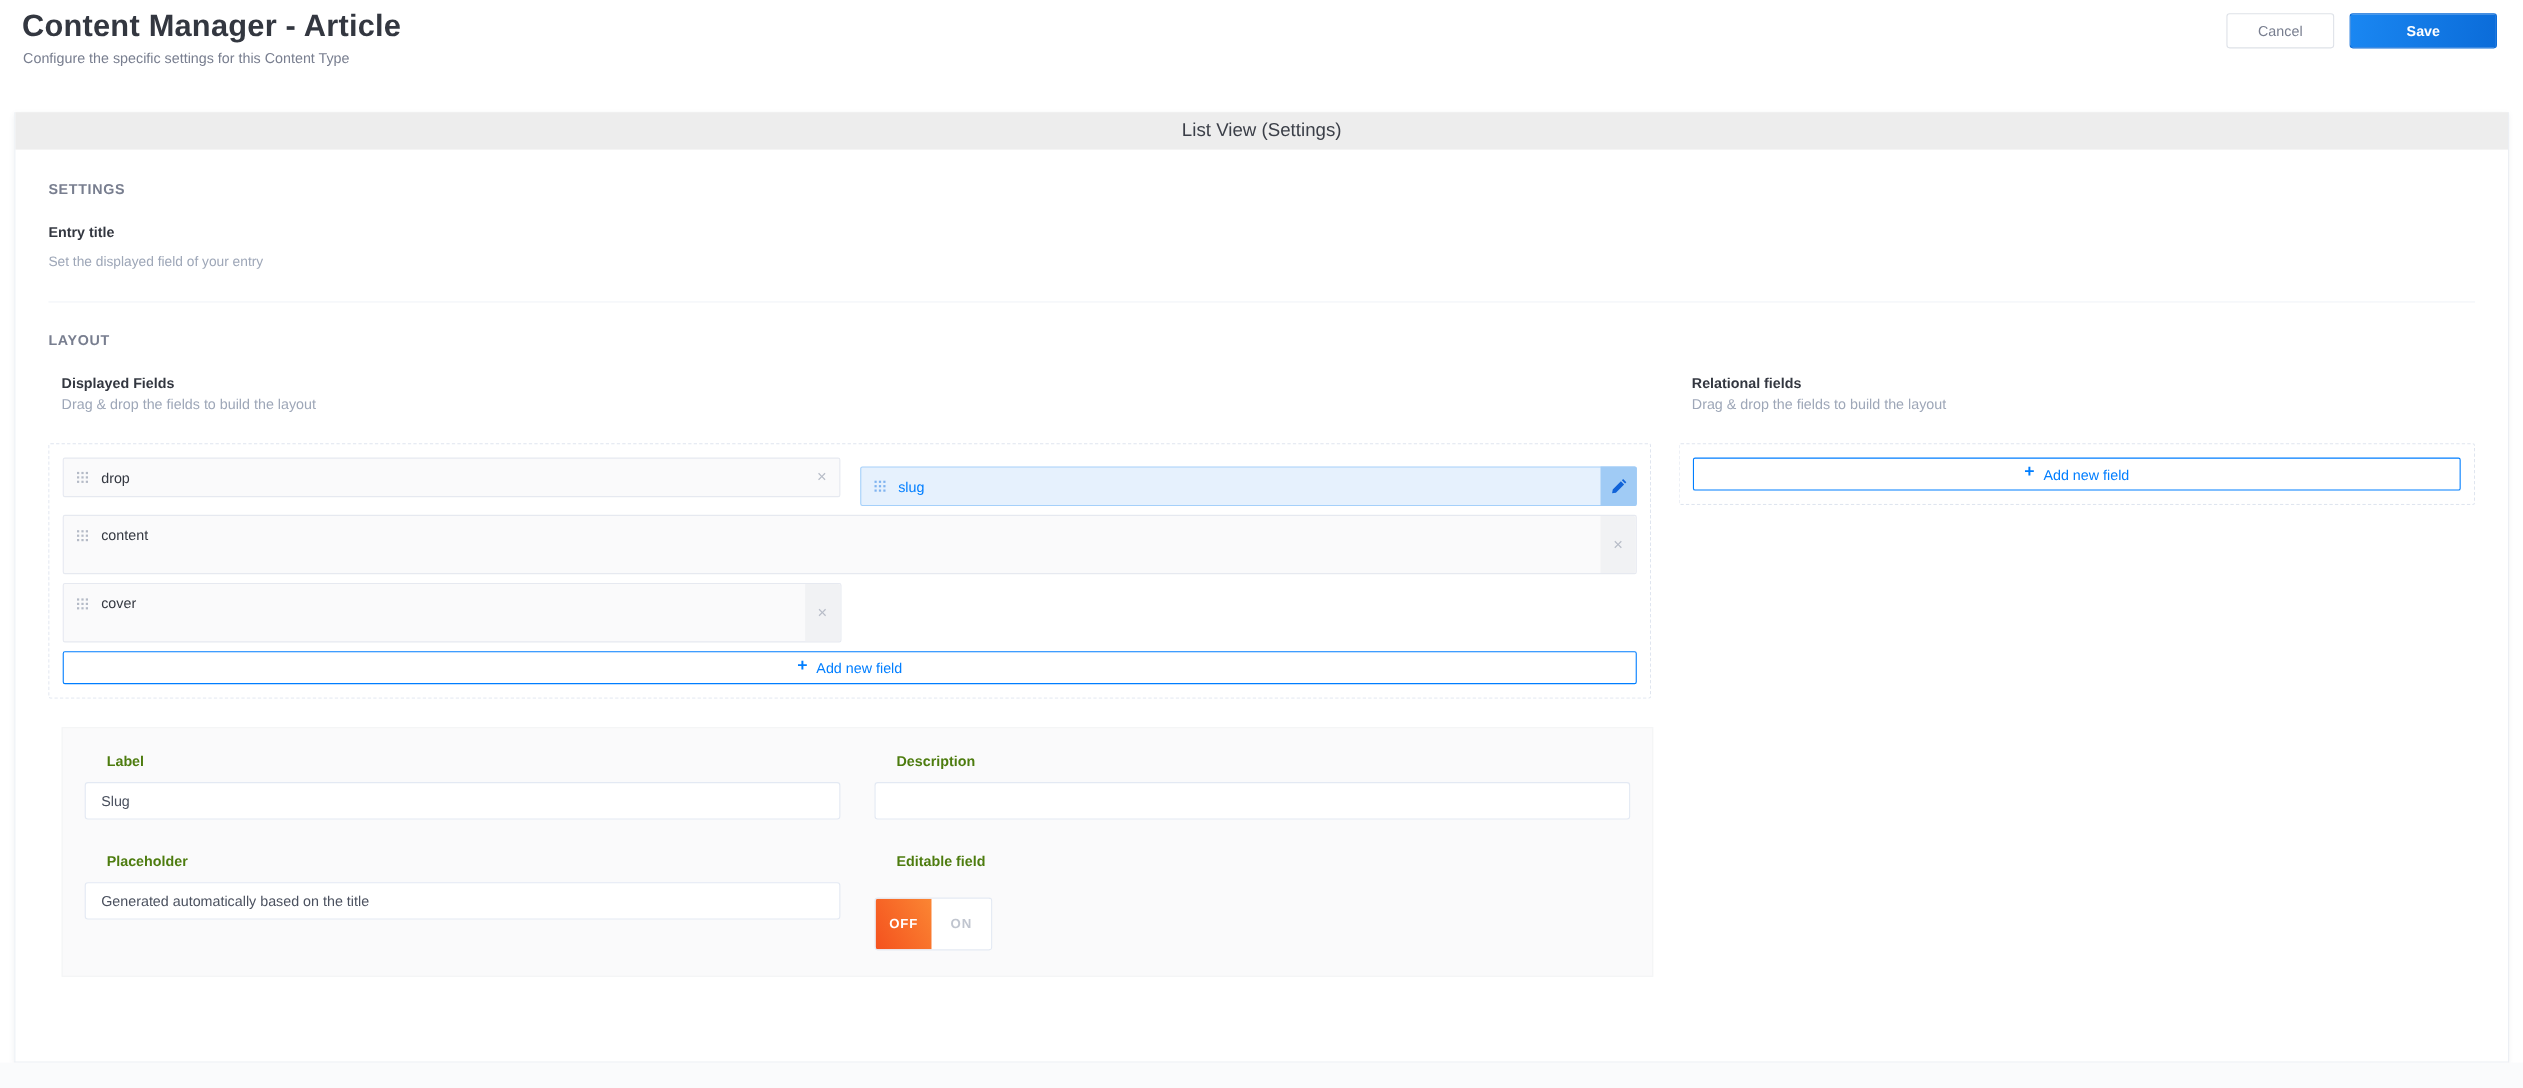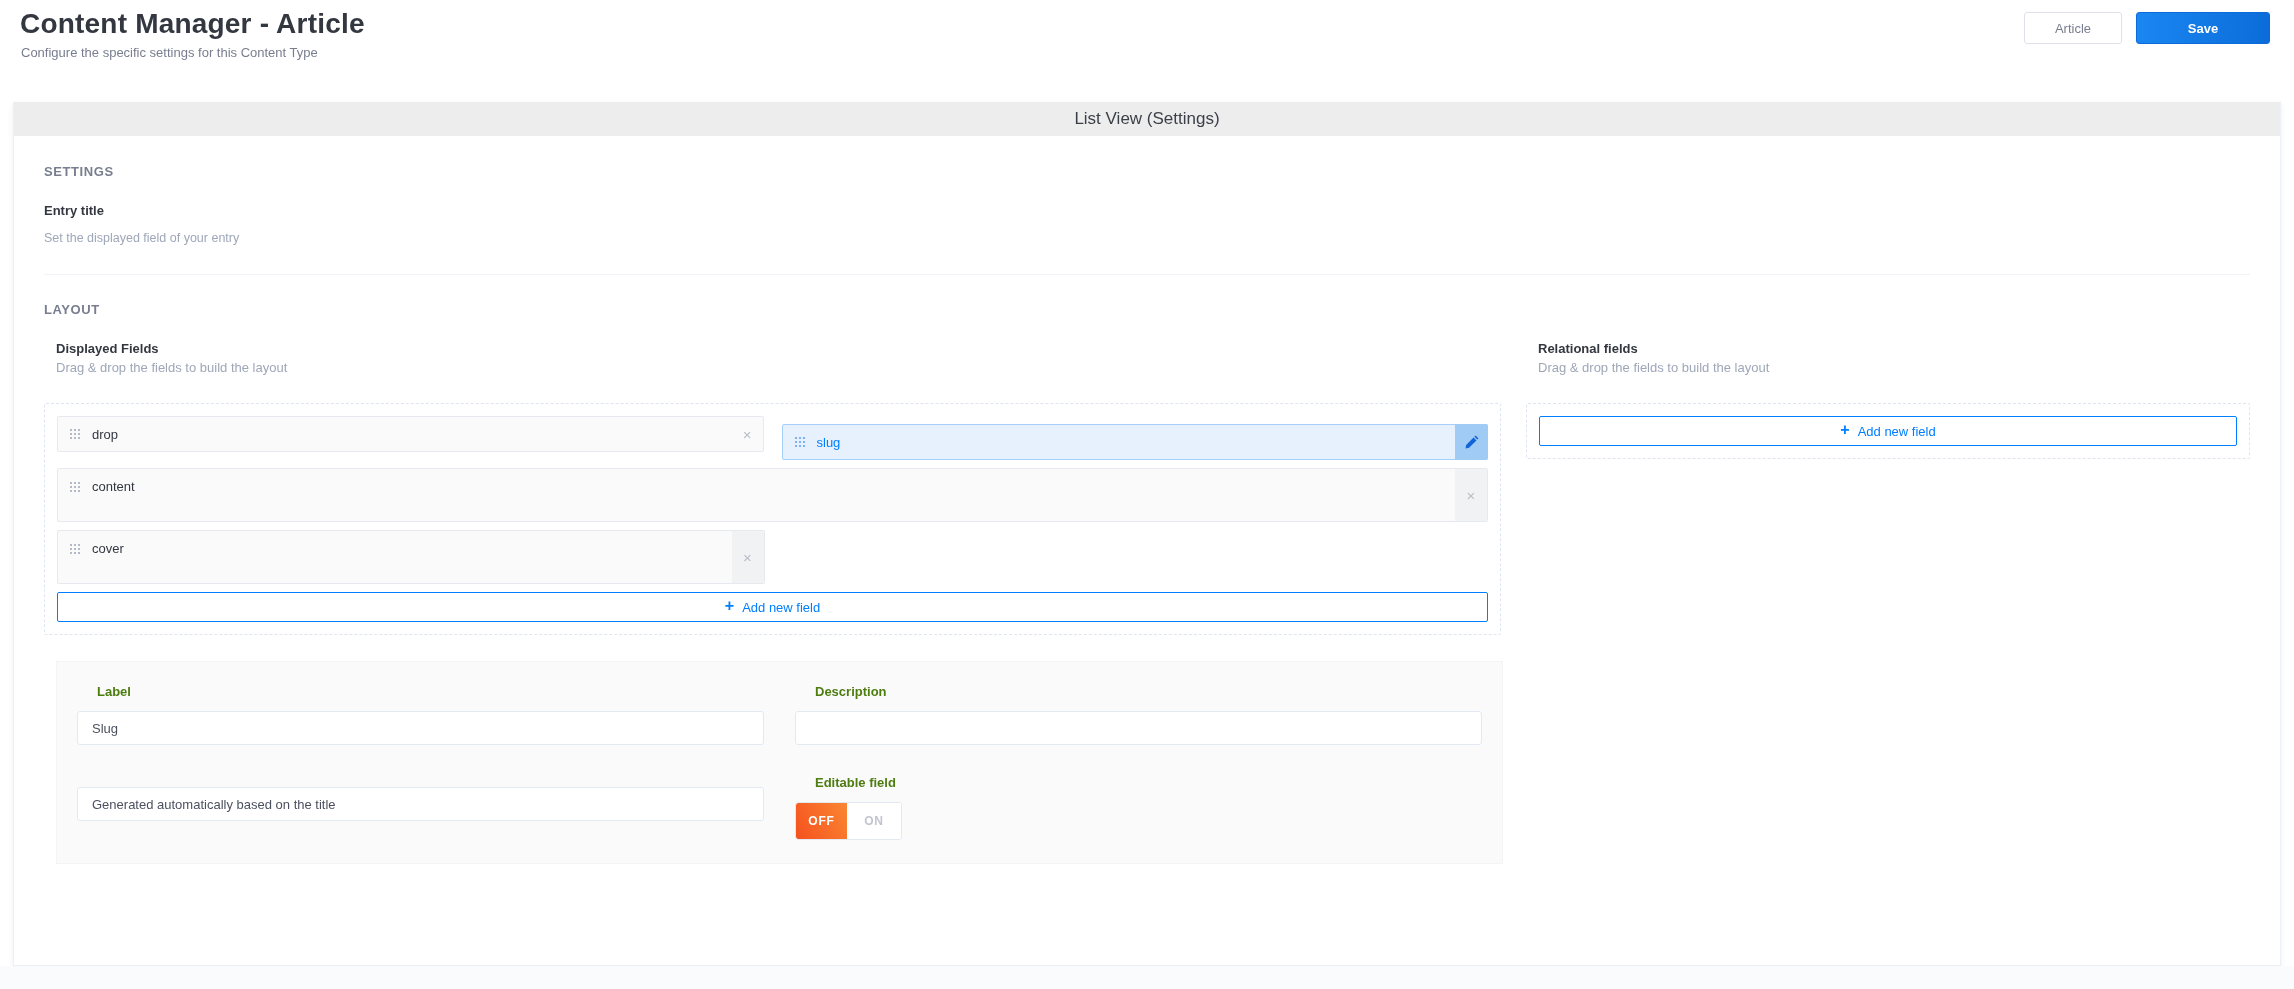--- a/index.html
+++ b/index.html
@@ -72,36 +72,36 @@
   .add-field{ margin-top:8px; width:100%; height:30px; background:#fff; border:1px solid #007eff; border-radius:2px; color:#007eff; font-size:13px; display:flex; align-items:center; justify-content:center; gap:8px; cursor:pointer; font-family:inherit; }
   .add-plus{ font-size:16px; font-weight:700; line-height:1; margin-top:-2px; }
 
   
   .field-form{ margin:26px 0 0 12px; width:1447px; background:#fafafb; border:1px solid #f3f4f6; padding:22px 20px 23px 20px; display:grid; grid-template-columns:1fr 1fr; column-gap:31px; row-gap:0; }
   .form-cell{ display:flex; flex-direction:column; }
   .form-cell.row2{ margin-top:30px; }
   .form-label{ font-size:13px; font-weight:700; color:#4d7c0f;margin-left:20px; }
   .text-input{ margin-top:12px; height:34px; border:1px solid #e3e9f3; border-radius:3px; background:#fff; padding:0 14px; font-size:13px; color:#4b515f; font-family:inherit; outline:none; width:100%; }
 
-  .toggle{ margin-top:12px; display:inline-flex; width:107px; height:38px; border:1px solid #e3e9f3; border-radius:3px; background:#fff; overflow:hidden; align-self:flex-start; }
+  .toggle{ margin-top:26px; display:inline-flex; width:107px; height:48px; border:1px solid #e3e9f3; border-radius:3px; background:#fff; overflow:hidden; align-self:flex-start; }
   .toggle-off{ width:51px; background:linear-gradient(60deg,#f4511e,#fb8633); color:#fff; font-weight:700; font-size:12px; letter-spacing:.8px; display:flex; align-items:center; justify-content:center; border:none; cursor:pointer; font-family:inherit; border-radius:2px 0 0 2px; }
   .toggle-on{ flex:1; background:#fff; color:#c0c5cf; font-weight:700; font-size:12px; letter-spacing:.8px; display:flex; align-items:center; justify-content:center; border:none; cursor:pointer; font-family:inherit; }
 
   .bottom-strip{ position:absolute; left:0; right:0; top:966px; height:23px; background:#fafbfc; }
 </style>
 </head>
 <body>
 
 <header class="page-header">
   <div>
     <h1 class="page-title">Content Manager - Article</h1>
     <div class="page-subtitle">Configure the specific settings for this Content Type</div>
   </div>
   <div class="header-actions">
-    <button class="btn btn-cancel">Article</button>
+    <button class="btn btn-cancel">Cancel</button>
     <button class="btn btn-save">Save</button>
   </div>
 </header>
 
 <div class="card">
   <div class="tabbar">
     <div class="tab inactive">List View (Settings)</div>
   </div>
 
   <div class="card-body">
@@ -178,20 +178,21 @@
         <div class="field-form">
           <div class="form-cell">
             <div class="form-label">Label</div>
             <input class="text-input" value="Slug" style="">
           </div>
           <div class="form-cell">
             <div class="form-label">Description</div>
             <input class="text-input" value="" style="">
           </div>
           <div class="form-cell row2">
+            <div class="form-label">Placeholder</div>
             <input class="text-input" value="Generated automatically based on the title" style="">
           </div>
           <div class="form-cell row2">
             <div class="form-label">Editable field</div>
             <div class="toggle">
               <button class="toggle-off">OFF</button>
               <button class="toggle-on">ON</button>
             </div>
           </div>
         </div>

